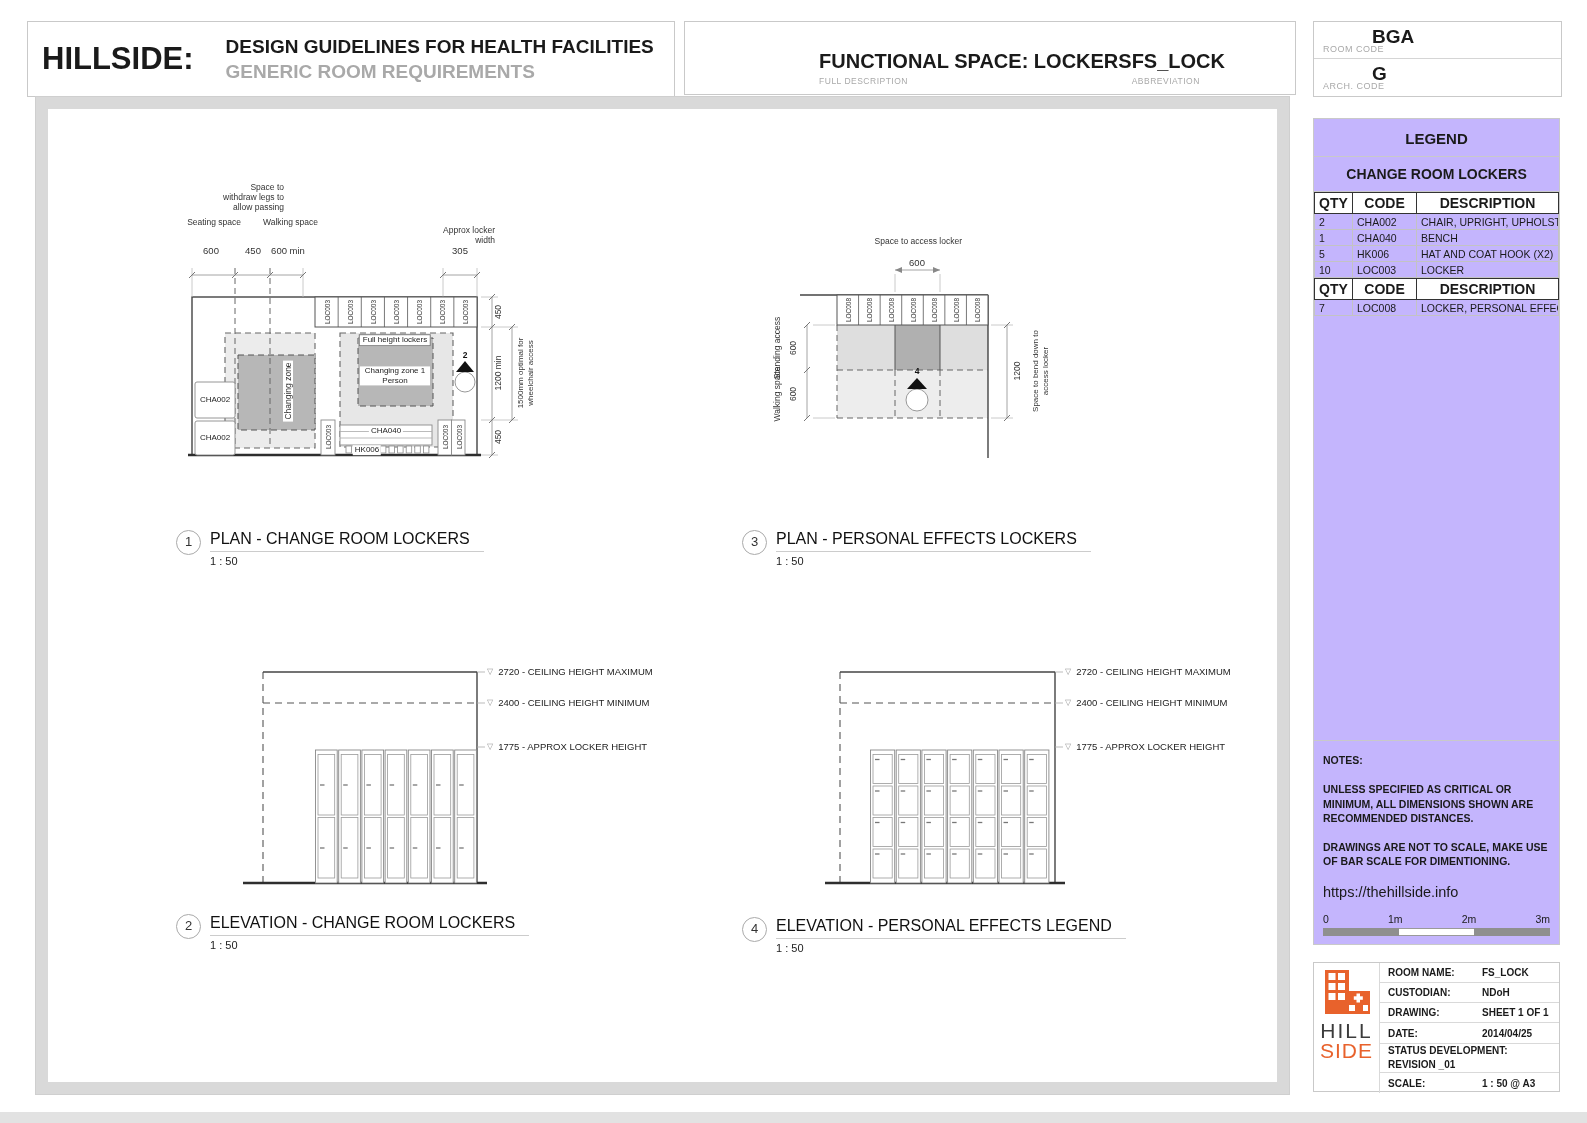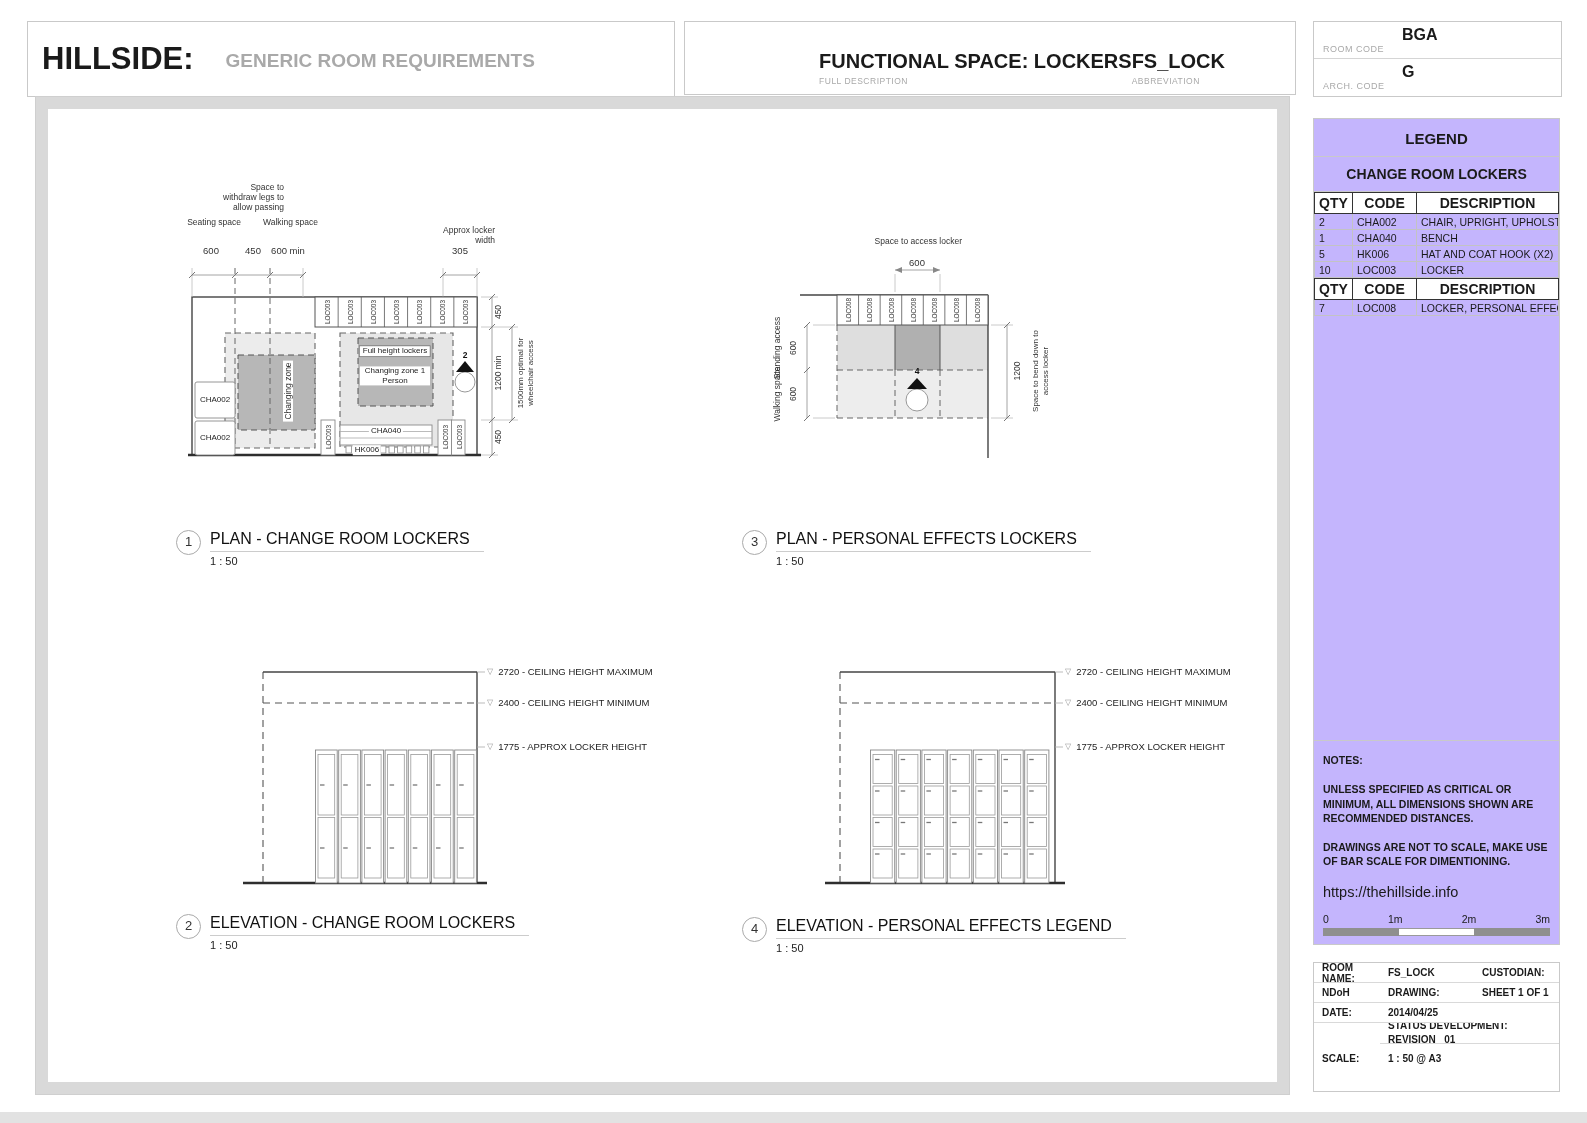--- a/index.html
+++ b/index.html
@@ -14,21 +14,21 @@
   .h-title{font-size:19px;font-weight:bold;color:#1a1a1a}
   .h-sub{font-size:19px;font-weight:bold;color:#a9a9a9;margin-top:3px}
   .h-mid{left:684px;top:21px;width:612px;height:74px;display:flex;justify-content:flex-end;
          align-items:flex-end;padding:0 70px 8px 18px;box-sizing:border-box}
   .fs-title{font-size:20px;font-weight:bold}
   .fs-cap{font-size:8.5px;color:#a9a9a9;letter-spacing:.5px;margin-top:3px}
   .h-right{left:1313px;top:21px;width:247px;height:74px}
   .code-row{position:relative;height:36px}
   .code-row+.code-row{border-top:1px solid #d5d5d5}
   .code-lab{position:absolute;left:9px;bottom:4px;font-size:9px;color:#a9a9a9;letter-spacing:.5px}
-  .code-val{position:absolute;left:88px;top:4px;font-size:16px;font-weight:bold}
+  .code-val{position:absolute;left:58px;top:4px;font-size:19px;font-weight:bold}
   
   .sheet{left:35px;top:96px;width:1253px;height:997px;background:#d9d9d9;border:1px solid #cfcfcf}
   .sheet-inner{position:absolute;left:12px;top:12px;right:12px;bottom:12px;background:#fff}
   .bottom-strip{left:0;top:1112px;width:1587px;height:11px;background:#e2e2e2}
   
   .panel{left:1313px;top:118px;width:247px;height:827px;border:1px solid #c9c9c9;background:#c4b5fd;
          display:flex;flex-direction:column;box-sizing:border-box}
   .legend-title{text-align:center;font-size:15px;font-weight:bold;padding:11px 0 9px}
   .sec-head{border-top:1px solid #c9c9c9;border-bottom:1px solid #c9c9c9;text-align:center;
             font-size:14px;font-weight:bold;padding:9px 0}
@@ -89,20 +89,21 @@
            line-height:22px;font-size:13px;color:#333;background:#fff;flex:none}
   .ttext{font-size:16px;color:#111;border-bottom:1px solid #ccc;padding:0 14px 3px 0}
   .tscale{font-size:11px;margin-top:3px;color:#222}
 </style>
 </head>
 <body>
 
 <div class="hbox h-left">
   <div class="brand">HILLSIDE:</div>
   <div class="h-titles">
+    <div class="h-title">DESIGN GUIDELINES FOR HEALTH FACILITIES</div>
     <div class="h-sub">GENERIC ROOM REQUIREMENTS</div>
   </div>
 </div>
 <div class="hbox h-mid">
   <div>
     <div class="fs-title">FUNCTIONAL SPACE: LOCKERS</div>
     <div class="fs-cap">FULL DESCRIPTION</div>
   </div>
   <div style="text-align:left">
     <div class="fs-title">FS_LOCK</div>
@@ -192,21 +193,21 @@
   <div class="dlab" style="left:118px;top:57px;width:60px">Walking space</div>
   <div class="dlab" style="left:285px;top:65px;width:70px">Approx locker width</div>
   <div class="dval" style="left:51px;top:85px;width:40px">600</div>
   <div class="dval" style="left:93px;top:85px;width:40px">450</div>
   <div class="dval" style="left:123px;top:85px;width:50px">600 min</div>
   <div class="dval" style="left:300px;top:85px;width:40px">305</div>
   <div class="vlab" style="left:358px;top:152px">450</div>
   <div class="vlab" style="left:358px;top:213px">1200 min</div>
   <div class="vlab" style="left:358px;top:277px">450</div>
   <div class="vnote" style="left:386px;top:213px;width:100px">1500mm optimal for wheelchair access</div>
-  <div class="blab boxed" style="left:255px;top:191px">Full height lockers</div>
+  <div class="blab boxed" style="left:255px;top:180px">Full height lockers</div>
   <div class="blab bg wrap" style="left:255px;top:216px;width:66px">Changing zone 1 Person</div>
   <div class="vlab bg" style="left:148px;top:231px">Changing zone</div>
   <div class="blab" style="left:75px;top:240px">CHA002</div>
   <div class="blab" style="left:75px;top:278px">CHA002</div>
   <div class="blab bg" style="left:246px;top:271px">CHA040</div>
   <div class="blab bg" style="left:227px;top:290px">HK006</div>
   <div class="mnum" style="left:325px;top:195px">2</div>
 <div class="vcode" style="left: 186.571px; top: 152px;">LOC003</div>
     <div class="vcode" style="left: 209.714px; top: 152px;">LOC003</div>
     <div class="vcode" style="left: 232.857px; top: 152px;">LOC003</div>
@@ -528,20 +529,38 @@
     </div>
     <div class="bs-bar">
       <div class="seg dark"></div>
       <div class="seg light"></div>
       <div class="seg dark"></div>
     </div>
   </div>
 </div>
 
 <div class="abs tblock">
+  <div class="logo-cell">
+    <svg width="46" height="44" viewBox="0 0 46 44">
+      <rect x="1" y="0" width="24" height="44" fill="#e8622c"></rect>
+      <rect x="4.5" y="3" width="7" height="7" fill="#fff"></rect>
+        <rect x="14" y="3" width="7" height="7" fill="#fff"></rect>
+      <rect x="4.5" y="13" width="7" height="7" fill="#fff"></rect>
+        <rect x="14" y="13" width="7" height="7" fill="#fff"></rect>
+      <rect x="4.5" y="23" width="7" height="7" fill="#fff"></rect>
+        <rect x="14" y="23" width="7" height="7" fill="#fff"></rect>
+      <rect x="22" y="21" width="24" height="23" fill="#e8622c"></rect>
+      <rect x="32.5" y="23.5" width="3.5" height="9" fill="#fff"></rect>
+      <rect x="29.8" y="26.3" width="9" height="3.5" fill="#fff"></rect>
+      <rect x="25" y="35" width="6" height="6" fill="#fff"></rect>
+      <rect x="39" y="35" width="5" height="6" fill="#fff"></rect>
+    </svg>
+    <div class="logo-hill">HILL</div>
+    <div class="logo-side">SIDE</div>
+  </div>
   <div class="tb-cell">ROOM NAME:</div>
   <div class="tb-cell">FS_LOCK</div>
   <div class="tb-cell">CUSTODIAN:</div>
   <div class="tb-cell">NDoH</div>
   <div class="tb-cell">DRAWING:</div>
   <div class="tb-cell">SHEET 1 OF 1</div>
   <div class="tb-cell">DATE:</div>
   <div class="tb-cell">2014/04/25</div>
   <div class="tb-cell status-cell">
     <div>STATUS DEVELOPMENT:</div>

